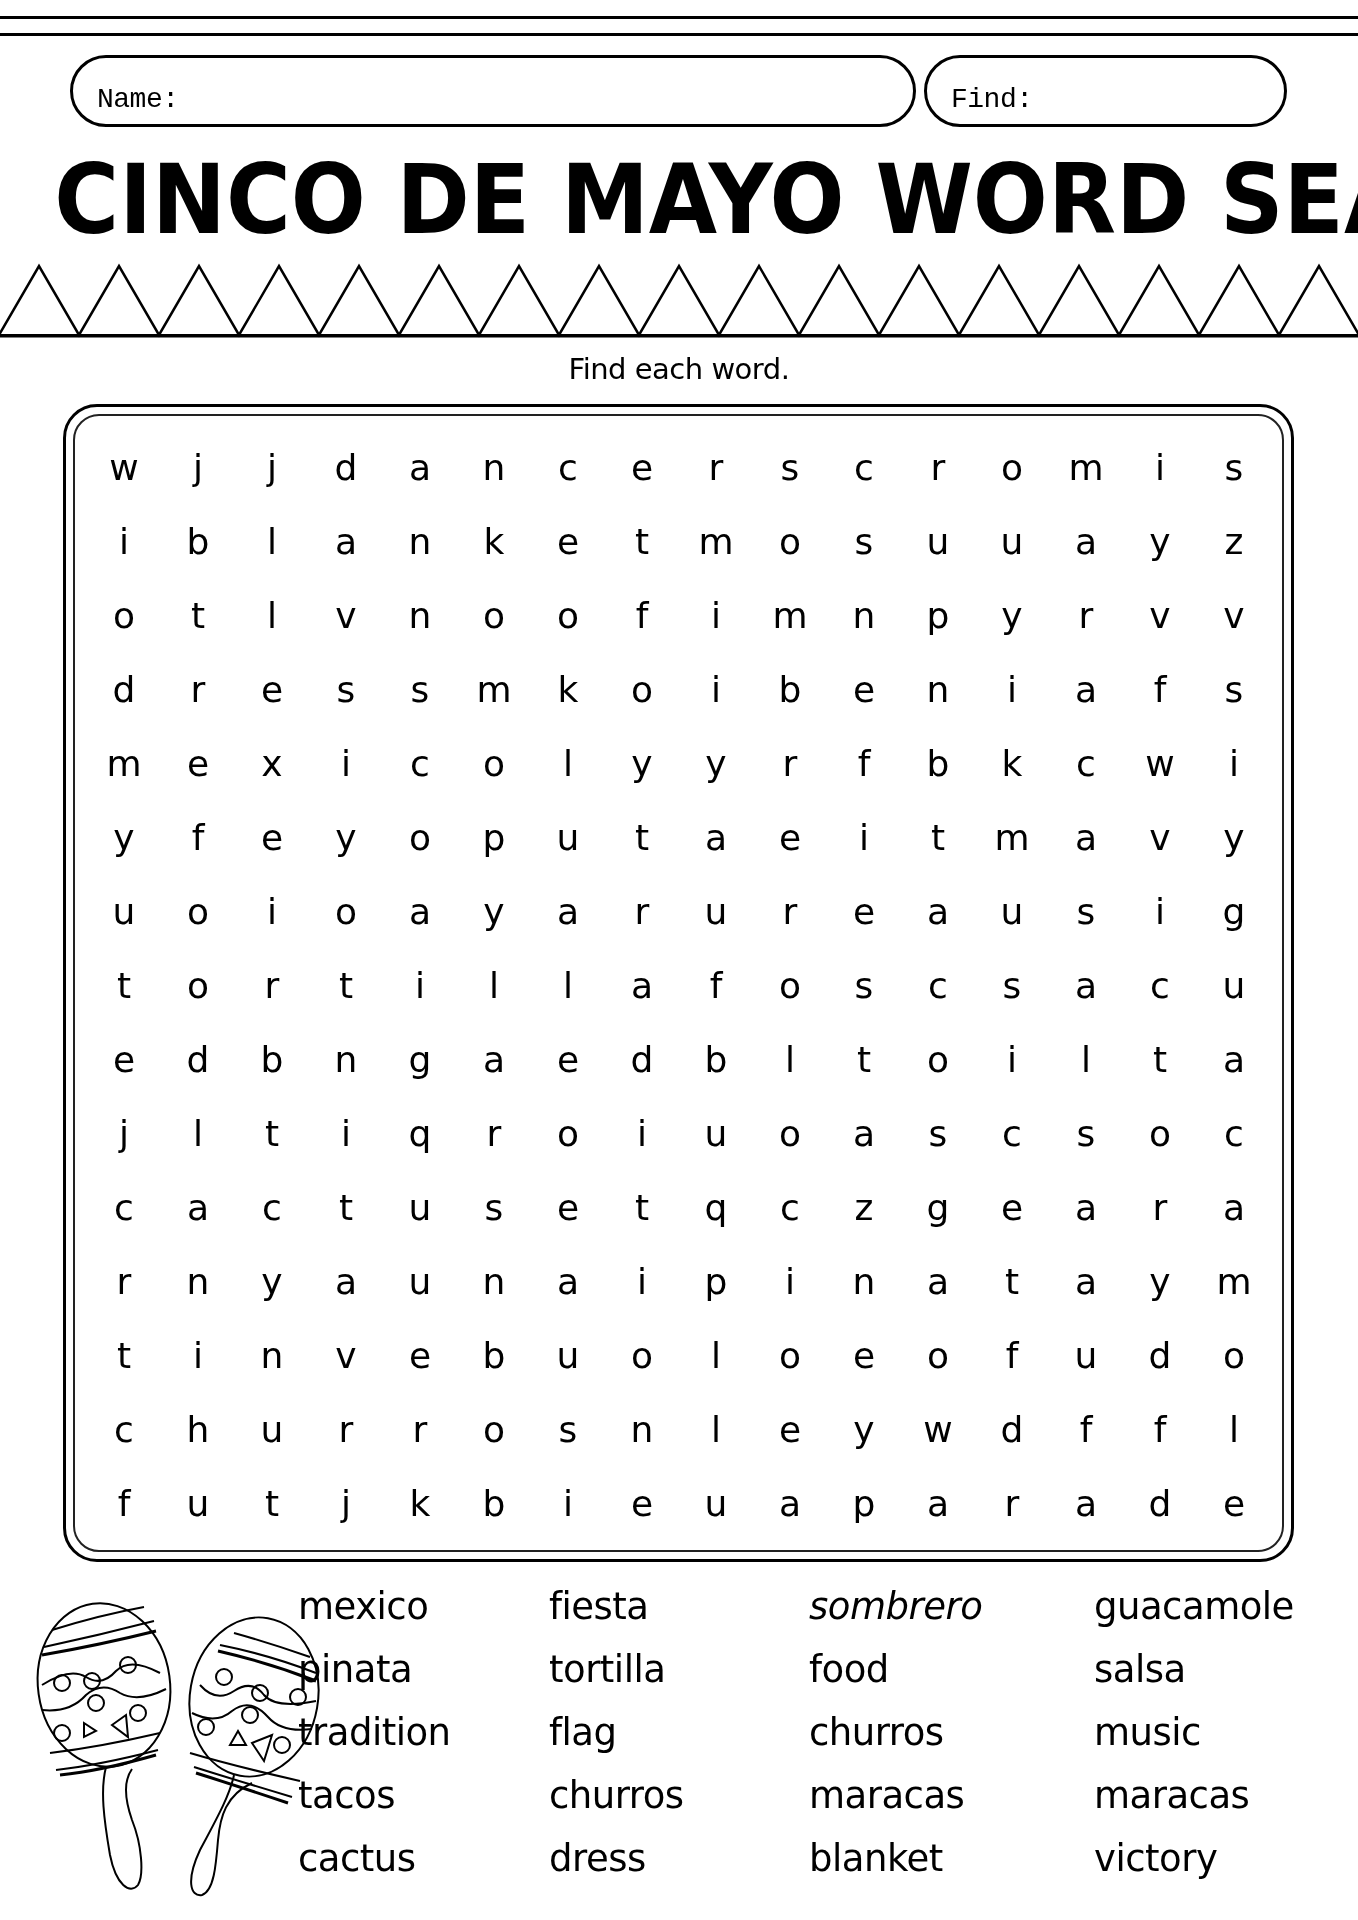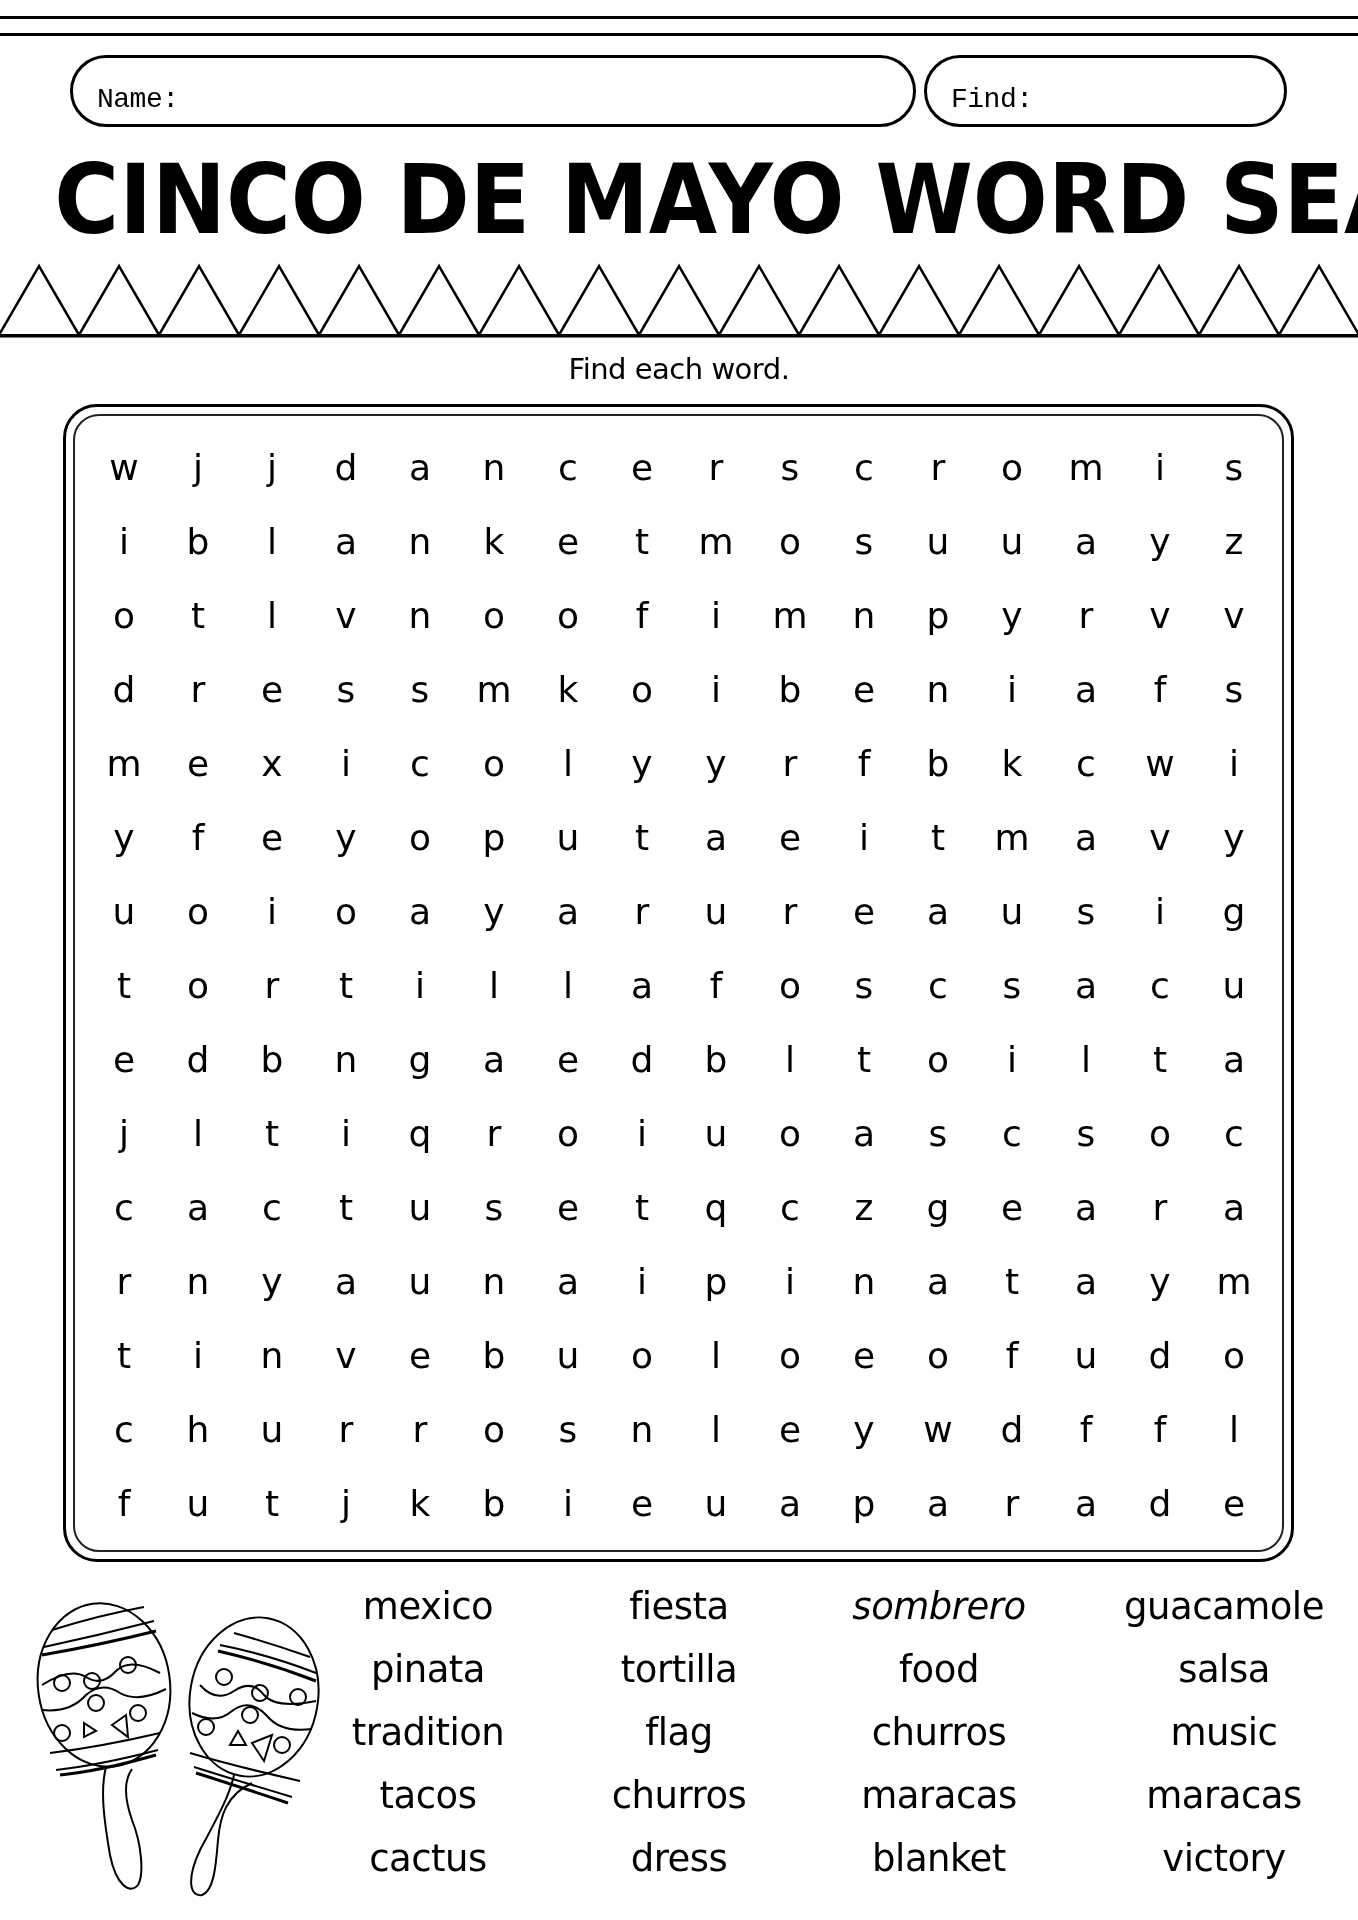--- a/index.html
+++ b/index.html
@@ -15,21 +15,21 @@
   .zigzag { position: absolute; left: 0; top: 262px; }
   .instructions { position: absolute; left: 0; width: 1358px; top: 352px; text-align: center;
                   font-size: 29px; letter-spacing: -0.5px; }
   .frame-outer { position: absolute; left: 63px; top: 404px; width: 1231px; height: 1158px;
                  border: 3px solid #000; border-radius: 34px; box-sizing: border-box; }
   .frame-inner { position: absolute; left: 7px; top: 7px; right: 7px; bottom: 7px;
                  border: 2px solid #222; border-radius: 26px; }
   .cell { position: absolute; width: 60px; height: 60px; margin-left: -30px; margin-top: -30px;
           text-align: center; line-height: 60px; font-size: 36px; font-family: "DejaVu Sans", sans-serif; }
   .word { position: absolute; width: 260px; margin-left: -130px; height: 50px; margin-top: -28px;
-          text-align: center; line-height: 50px; font-size: 37px; letter-spacing: -0.5px; }
+          line-height: 50px; font-size: 37px; letter-spacing: -0.5px; }
   .maracas { position: absolute; left: 20px; top: 1585px; }
 </style>
 </head>
 <body>
 
 <div class="hline" style="top:16px;height:3px;"></div>
 <div class="hline" style="top:33px;height:3px;"></div>
 
 <div class="pill" style="left:70px;top:55px;width:846px;height:72px;">
   <span class="pill-label">Name:</span>

